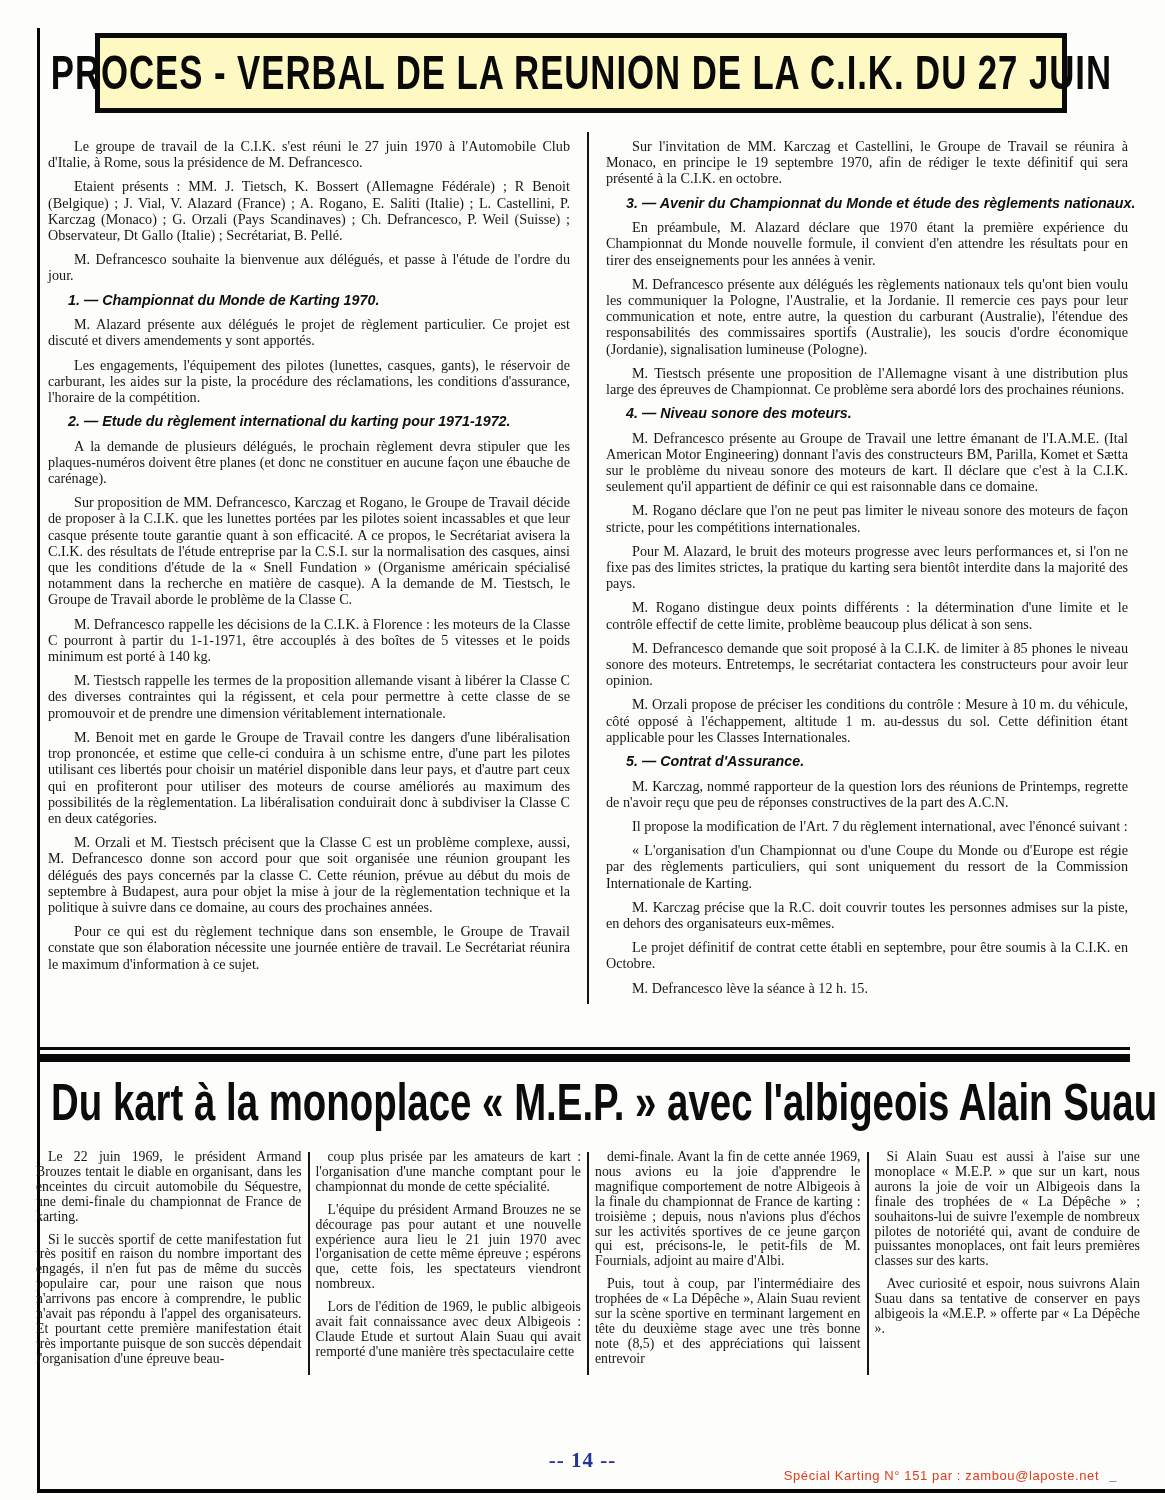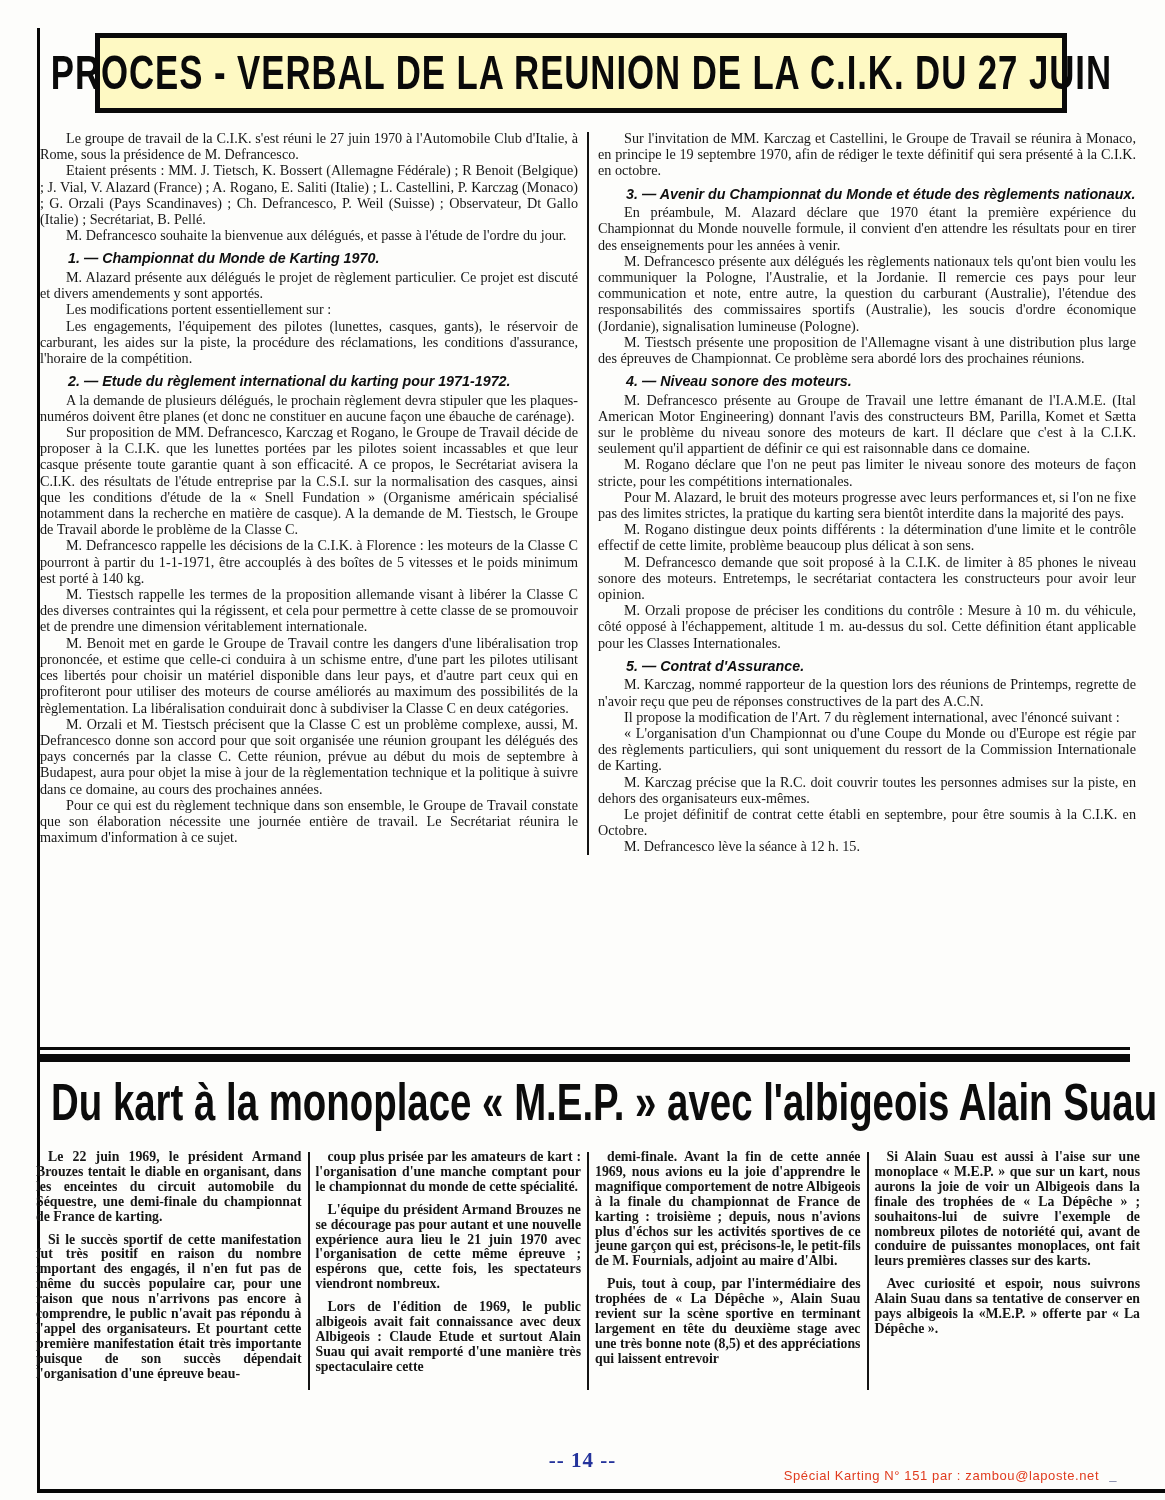--- a/index.html
+++ b/index.html
@@ -22,21 +22,21 @@
     font-family:"Liberation Sans", sans-serif;font-weight:700;font-size:37px;
     letter-spacing:1px;white-space:nowrap;transform:scale(0.94,1.32);color:#0a0a0a;
   }
 
   
   .article1{position:absolute;left:40px;top:130px;width:1100px;display:flex;}
   .a1col{width:538px;}
   .vrule{width:2px;background:#141414;margin:2px 9px 0 9px;align-self:stretch;}
 
   .body-para{
-    margin:0;font-size:14.2px;line-height:16.2px;text-align:justify;
+    margin:8px;font-size:14.2px;line-height:16.2px;text-align:justify;
     text-indent:26px;color:#161616;
   }
   .sec-heading{
     margin:7px 0 2px 0;font-family:"Liberation Sans", sans-serif;font-weight:700;
     font-size:14.3px;line-height:16.5px;text-align:left;
     padding-left:64px;text-indent:-36px;color:#101010;font-style:italic;
   }
 
   
   .separator{position:absolute;left:40px;top:1047px;width:1090px;}
@@ -45,21 +45,21 @@
 
   
   .headline2{
     position:absolute;left:28px;top:1080px;width:1090px;text-align:right;text-decoration:underline;
   }
   .headline2-text{
     display:inline-block;font-family:"Liberation Sans", sans-serif;font-weight:700;
     font-size:40px;white-space:nowrap;transform:scale(0.96,1.3);color:#0c0c0c;letter-spacing:0px;
   }
   .article2{position:absolute;left:36px;top:1150px;width:1104px;display:flex;}
-  .a2col{flex:1;font-weight:bold;}
+  .a2col{flex:1;}
   .article2 .vrule{margin:2px 6px 0 6px;}
   .article2 .body-para{
     font-size:13.8px;line-height:14.9px;text-indent:12px;margin:0 0 8px 0;
   }
 
   
   .page-number{
     position:absolute;left:0;top:1448px;width:1165px;text-align:center;
     font-weight:700;font-size:21px;color:#24339b;letter-spacing:1px;
     font-family:"Liberation Serif", serif;
@@ -81,21 +81,20 @@
   <div class="title-text">PROCES - VERBAL DE LA REUNION DE LA C.I.K. DU 27 JUIN</div>
 </div>
 
 <div class="article1">
   <div class="a1col">
       <p class="body-para">Le groupe de travail de la C.I.K. s'est réuni le 27 juin 1970 à l'Automobile Club d'Italie, à Rome, sous la présidence de M. Defrancesco.</p>
       <p class="body-para">Etaient présents : MM. J. Tietsch, K. Bossert (Allemagne Fédérale) ; R Benoit (Belgique) ; J. Vial, V. Alazard (France) ; A. Rogano, E. Saliti (Italie) ; L. Castellini, P. Karczag (Monaco) ; G. Orzali (Pays Scandinaves) ; Ch. Defrancesco, P. Weil (Suisse) ; Observateur, Dt Gallo (Italie) ; Secrétariat, B. Pellé.</p>
       <p class="body-para">M. Defrancesco souhaite la bienvenue aux délégués, et passe à l'étude de l'ordre du jour.</p>
       <p class="sec-heading">1. — Championnat du Monde de Karting 1970.</p>
       <p class="body-para">M. Alazard présente aux délégués le projet de règlement particulier. Ce projet est discuté et divers amendements y sont apportés.</p>
-      <p class="body-para">Les modifications portent essentiellement sur :</p>
       <p class="body-para">Les engagements, l'équipement des pilotes (lunettes, casques, gants), le réservoir de carburant, les aides sur la piste, la procédure des réclamations, les conditions d'assurance, l'horaire de la compétition.</p>
       <p class="sec-heading">2. — Etude du règlement international du karting pour 1971-1972.</p>
       <p class="body-para">A la demande de plusieurs délégués, le prochain règlement devra stipuler que les plaques-numéros doivent être planes (et donc ne constituer en aucune façon une ébauche de carénage).</p>
       <p class="body-para">Sur proposition de MM. Defrancesco, Karczag et Rogano, le Groupe de Travail décide de proposer à la C.I.K. que les lunettes portées par les pilotes soient incassables et que leur casque présente toute garantie quant à son efficacité. A ce propos, le Secrétariat avisera la C.I.K. des résultats de l'étude entreprise par la C.S.I. sur la normalisation des casques, ainsi que les conditions d'étude de la « Snell Fundation » (Organisme américain spécialisé notamment dans la recherche en matière de casque). A la demande de M. Tiestsch, le Groupe de Travail aborde le problème de la Classe C.</p>
       <p class="body-para">M. Defrancesco rappelle les décisions de la C.I.K. à Florence : les moteurs de la Classe C pourront à partir du 1-1-1971, être accouplés à des boîtes de 5 vitesses et le poids minimum est porté à 140 kg.</p>
       <p class="body-para">M. Tiestsch rappelle les termes de la proposition allemande visant à libérer la Classe C des diverses contraintes qui la régissent, et cela pour permettre à cette classe de se promouvoir et de prendre une dimension véritablement internationale.</p>
       <p class="body-para">M. Benoit met en garde le Groupe de Travail contre les dangers d'une libéralisation trop prononcée, et estime que celle-ci conduira à un schisme entre, d'une part les pilotes utilisant ces libertés pour choisir un matériel disponible dans leur pays, et d'autre part ceux qui en profiteront pour utiliser des moteurs de course améliorés au maximum des possibilités de la règlementation. La libéralisation conduirait donc à subdiviser la Classe C en deux catégories.</p>
       <p class="body-para">M. Orzali et M. Tiestsch précisent que la Classe C est un problème complexe, aussi, M. Defrancesco donne son accord pour que soit organisée une réunion groupant les délégués des pays concernés par la classe C. Cette réunion, prévue au début du mois de septembre à Budapest, aura pour objet la mise à jour de la règlementation technique et la politique à suivre dans ce domaine, au cours des prochaines années.</p>
       <p class="body-para">Pour ce qui est du règlement technique dans son ensemble, le Groupe de Travail constate que son élaboration nécessite une journée entière de travail. Le Secrétariat réunira le maximum d'information à ce sujet.</p>
     </div>

